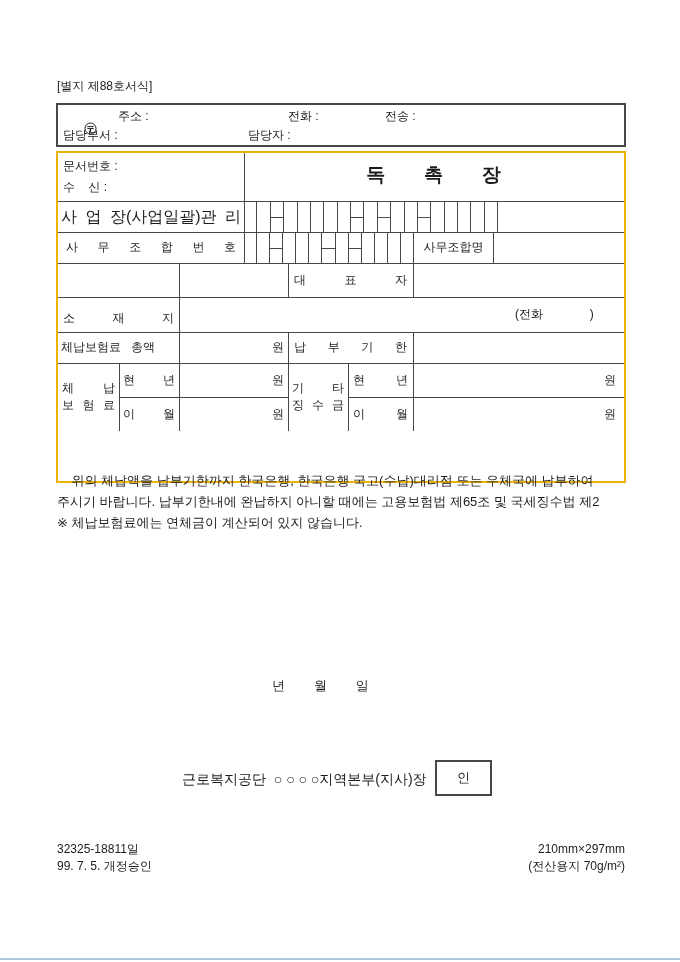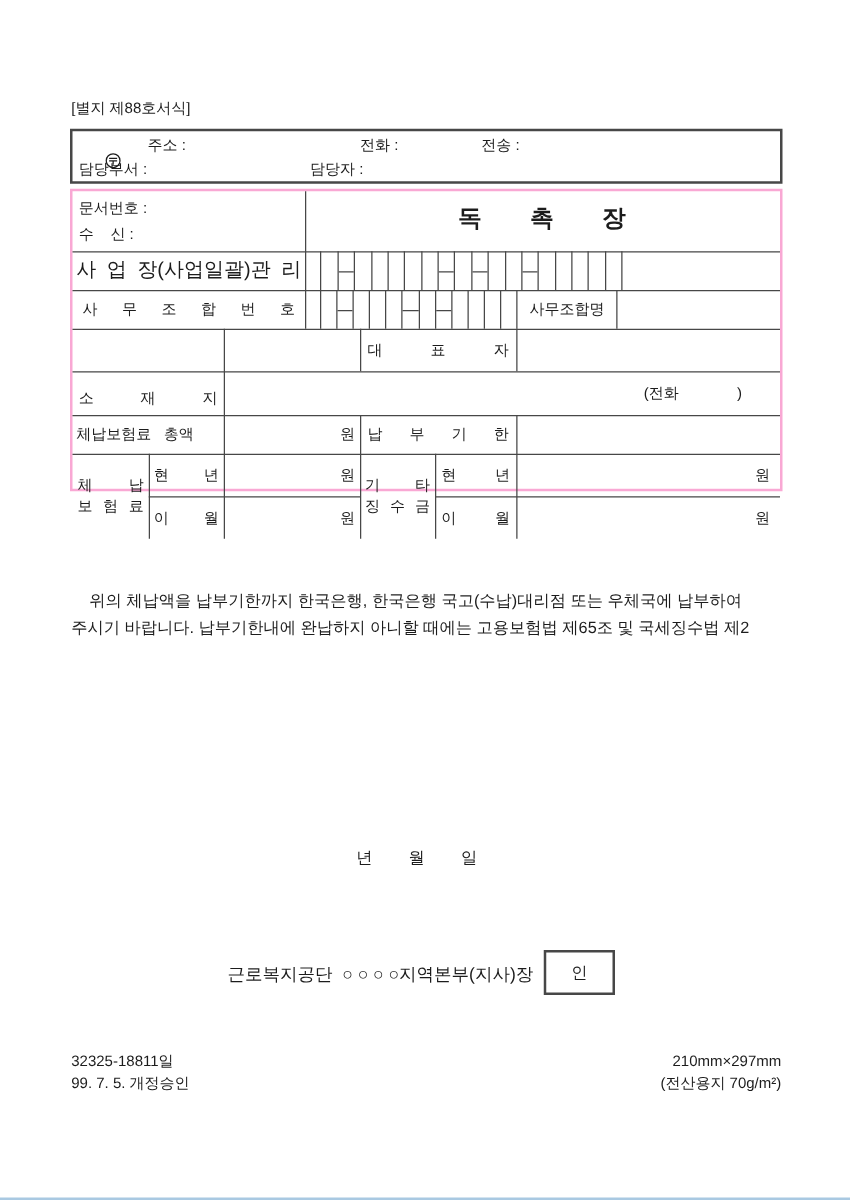--- a/index.html
+++ b/index.html
@@ -8,21 +8,21 @@
     font-family:"Liberation Sans","DejaVu Sans",sans-serif;
     color:#1c1c1c;overflow:hidden;
   }
   .abs{position:absolute;}
   .pre{white-space:pre;}
   .jl{text-align:justify;text-align-last:justify;}
   
   .contact-box{left:56px;top:103px;width:570px;height:44px;border:2px solid #474747;box-sizing:border-box;}
   .contact-box .t{position:absolute;font-size:12px;line-height:14px;white-space:pre;}
   
-  .main-table{left:56px;top:151px;width:570px;height:242px;border:2px solid #f9a8d4;box-sizing:border-box;}
+  .main-table{left:56px;top:151px;width:570px;height:332px;border:2px solid #eab308;box-sizing:border-box;}
   .ln{position:absolute;background:#474747;}
   .cell{position:absolute;font-size:12px;color:#1c1c1c;box-sizing:border-box;overflow:hidden;}
   .vc2{display:flex;flex-direction:column;justify-content:center;}
   .right{text-align:right;}
   .title{font-size:19px;font-weight:bold;text-align:center;white-space:pre;letter-spacing:1px;}
   
   .boxes{position:absolute;display:flex;border-right:1px solid #474747;box-sizing:border-box;}
   .bx{flex:1;border-left:1px solid #474747;position:relative;}
   .bx.first{border-left:none;}
   .bx.dash::before{content:"";position:absolute;left:0;right:0;top:50%;border-top:1px solid #474747;}
@@ -144,23 +144,24 @@
     </div>
     <div class="cell jl" style="left:290px;top:210px;width:65px;height:34px;line-height:34px;padding:0 5px;">현 년</div>
     <div class="cell jl" style="left:290px;top:244px;width:65px;height:34px;line-height:34px;padding:0 5px;">이 월</div>
     <div class="cell right" style="left:355px;top:210px;width:211px;height:34px;line-height:34px;padding-right:8px;">원</div>
     <div class="cell right" style="left:355px;top:244px;width:211px;height:34px;line-height:34px;padding-right:8px;">원</div>
   </div>
 
   <div class="abs body-text">
     <div>    위의 체납액을 납부기한까지 한국은행, 한국은행 국고(수납)대리점 또는 우체국에 납부하여</div>
     <div>주시기 바랍니다. 납부기한내에 완납하지 아니할 때에는 고용보험법 제65조 및 국세징수법 제2</div>
+    <div>※ 체납보험료에는 연체금이 계산되어 있지 않습니다.</div>
   </div>
 
-  <div class="abs pre" style="left:285px;top:677px;font-size:13px;">년        월        일</div>
+  <div class="abs pre" style="left:272px;top:677px;font-size:13px;">년        월        일</div>
 
   <div class="abs pre" style="left:150px;top:771px;font-size:14px;margin-left:32px;">근로복지공단  ○ ○ ○ ○지역본부(지사)장</div>
   <div class="abs seal-box">
     <span>인</span>
   </div>
 
   <div class="abs footer" style="left:57px;top:841px;">
     <div>32325-18811일</div>
     <div>99. 7. 5. 개정승인</div>
   </div>

